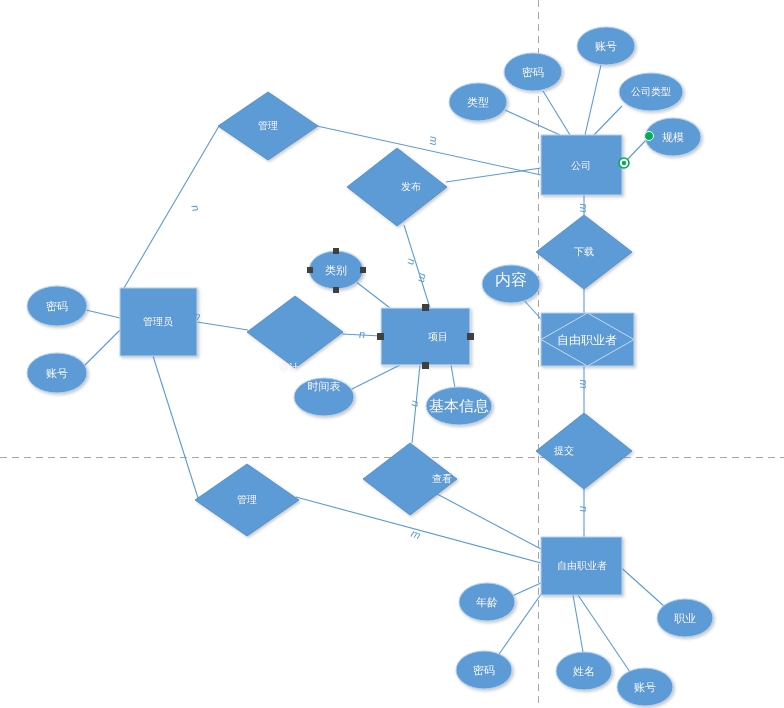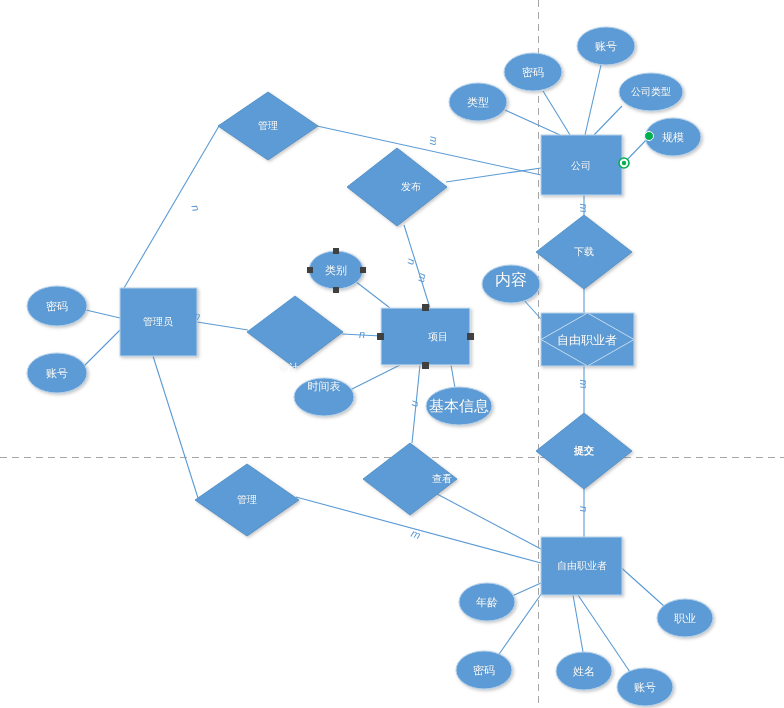--- a/index.html
+++ b/index.html
@@ -159,21 +159,21 @@
   <div class="lbl big" style="left:426px;top:337px;margin-left:12px;">项目</div>
   <div class="lbl big" style="left:581px;top:166px;">公司</div>
   <div class="lbl big" style="left:582px;top:566px;">自由职业者</div>
 
   <div class="lbl" style="left:587px;top:340px;font-size:12px;">自由职业者</div>
 
   <div class="lbl" style="left:268px;top:126px;">管理</div>
   <div class="lbl" style="left:411px;top:187px;">发布</div>
   <div class="lbl" style="left:289px;top:332px;margin-top:36px;">审计</div>
   <div class="lbl" style="left:584px;top:252px;">下载</div>
-  <div class="lbl" style="left:584px;top:451px;font-weight:bold;">提交</div>
+  <div class="lbl" style="left:564px;top:451px;">提交</div>
   <div class="lbl" style="left:410px;top:479px;margin-left:32px;">查看</div>
   <div class="lbl" style="left:247px;top:500px;">管理</div>
 
   <div class="lbl" style="left:57px;top:306px;font-size:11px;">密码</div>
   <div class="lbl" style="left:57px;top:373px;font-size:11px;">账号</div>
   <div class="lbl" style="left:336px;top:270px;font-size:11px;">类别</div>
   <div class="lbl" style="left:324px;top:386px;font-size:11px;">时间表</div>
   <div class="lbl" style="left:459px;top:406px;font-size:15px;">基本信息</div>
   <div class="lbl" style="left:478px;top:102px;font-size:11px;">类型</div>
   <div class="lbl" style="left:533px;top:72px;font-size:11px;">密码</div>

